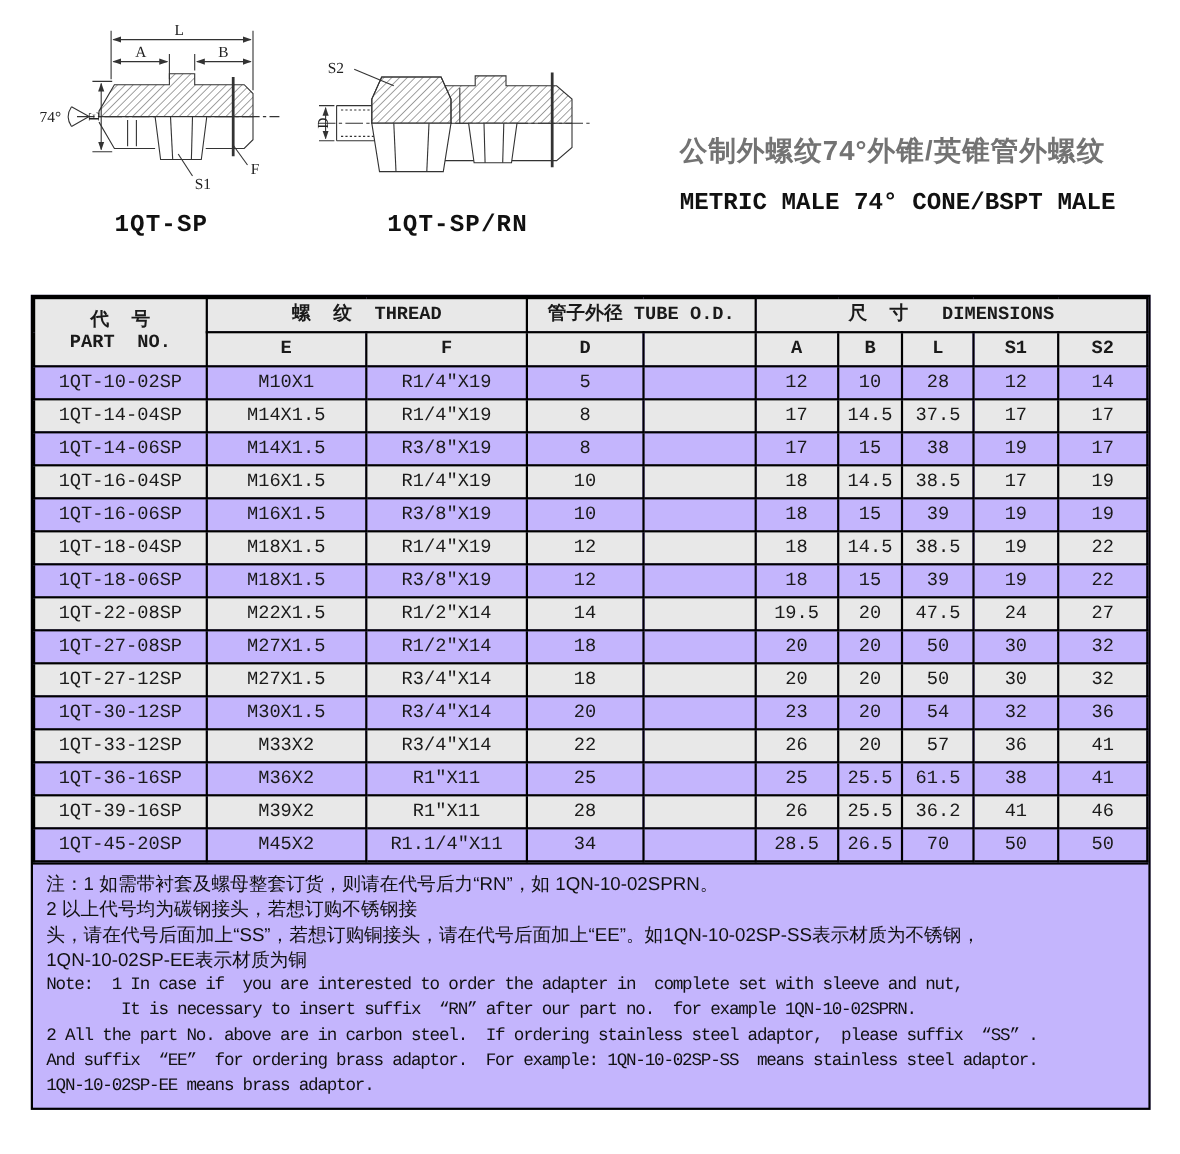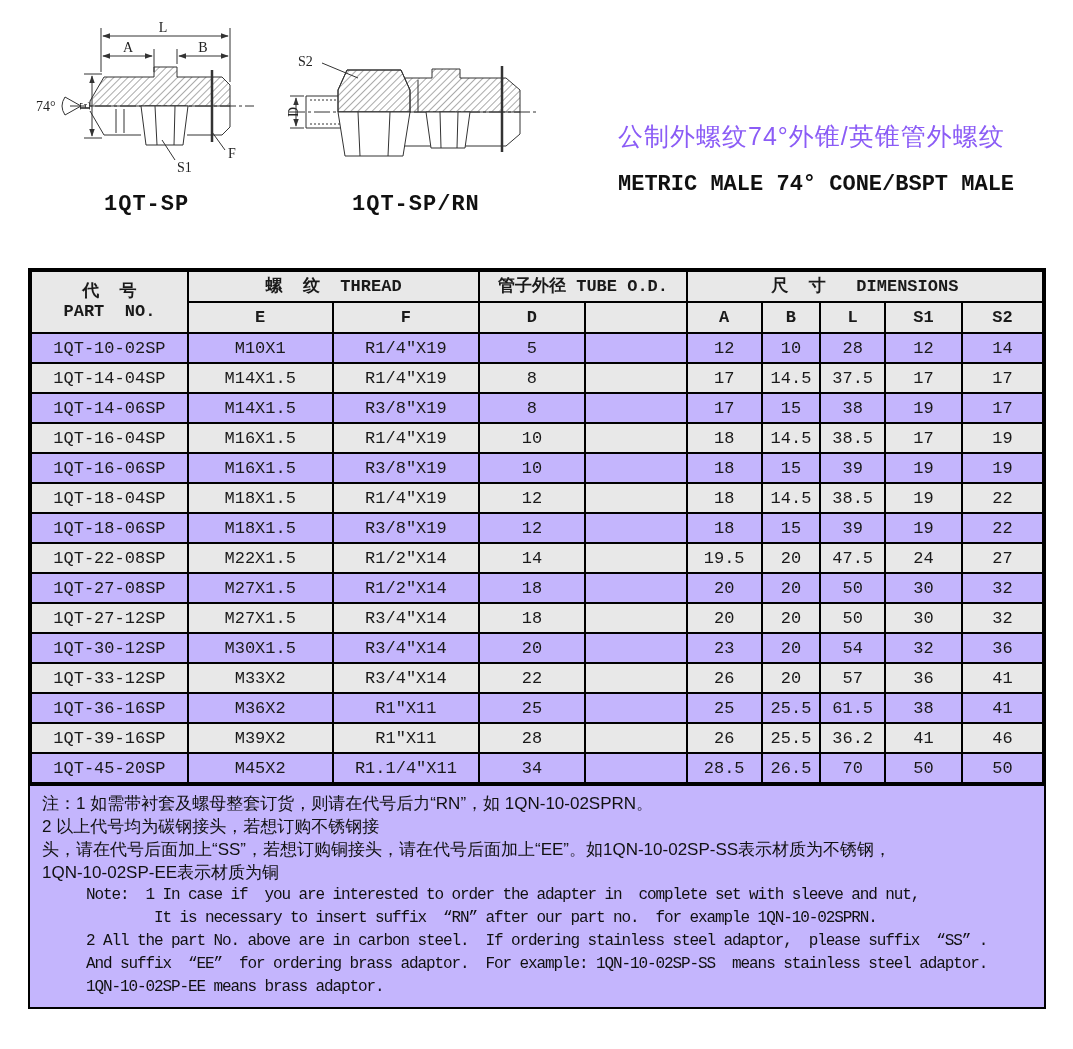--- a/index.html
+++ b/index.html
@@ -16,21 +16,21 @@
   .drawing-left  { left:28px;  top:14px; }
   .drawing-right { left:284px; top:36px; }
   svg text { font-family:"Liberation Serif","DejaVu Serif",serif; font-size:14px; fill:#222; }
   .caption { position:absolute; font-weight:bold; font-size:22px; letter-spacing:1px; color:#111; }
   .caption-left  { left:104px; top:192px; }
   .caption-right { left:352px; top:192px; }
 
   
   .title-cn {
     position:absolute; left:618px; top:120px;
-    font-size:25px; font-weight:normal; color:#8b5cf6;
+    font-size:25px; font-weight:bold; color:#737373;
     font-family:"Liberation Sans","DejaVu Sans",sans-serif;
     letter-spacing:1px; white-space:pre;
   }
   .title-en {
     position:absolute; left:618px; top:172px;
     font-size:22px; font-weight:bold; color:#111; white-space:pre;
   }
 
   
   .table-wrap {
@@ -46,21 +46,21 @@
   thead .hdr-part { font-size:17px; }
   tbody td { height:30px; font-weight:normal; }
   tr.shaded td { background:var(--shade,#e8e8e8); }
 
   
   .notes {
     border-top:2px solid #000; padding:6px 8px 8px 12px;
     overflow:hidden; white-space:pre; line-height:23px;
   }
   .note-cn { font-size:17px; font-family:"Liberation Sans","DejaVu Sans",sans-serif; color:#111; }
-  .note-en { font-size:16px; letter-spacing:-1.1px; color:#111;margin-left:44px; }
+  .note-en { font-size:16px; letter-spacing:-1.1px; color:#111; }
 </style>
 </head>
 <body>
 
 <div class="page">
 
   <div class="drawing drawing-left">
     <svg width="255" height="168" viewBox="0 0 255 168">
       <defs>
         <pattern id="hatchL" width="5" height="5" patternUnits="userSpaceOnUse" patternTransform="rotate(45)">

